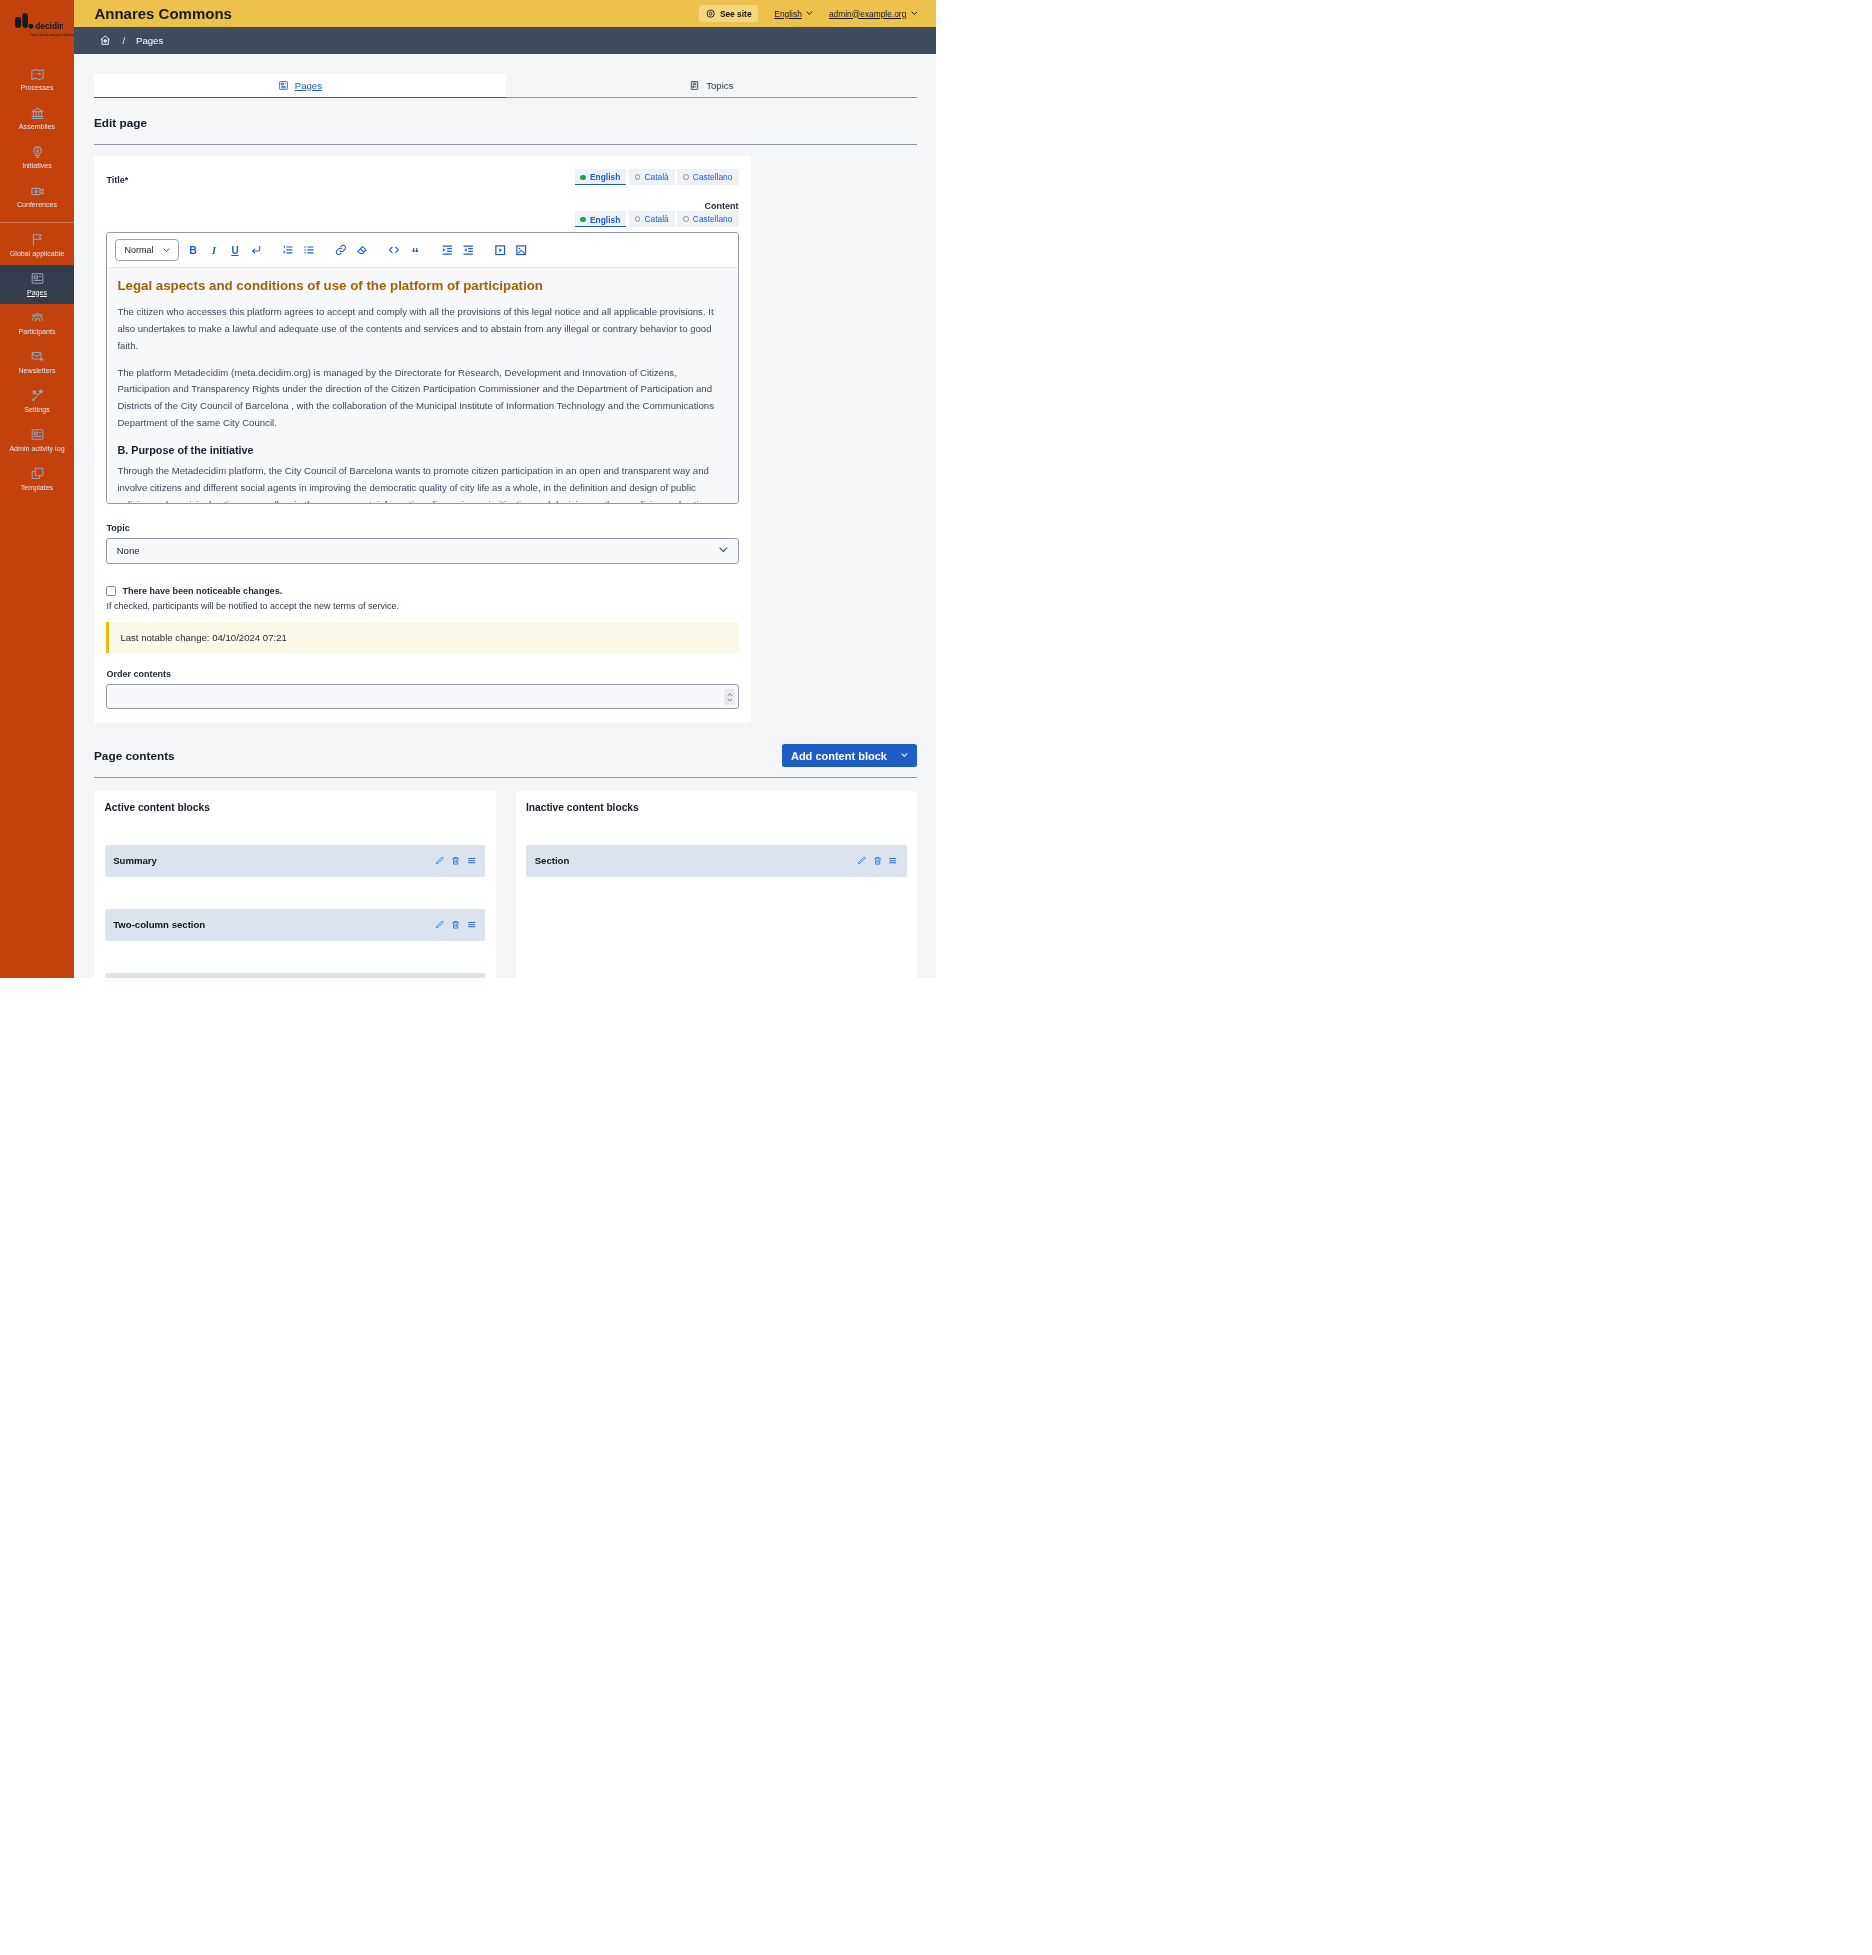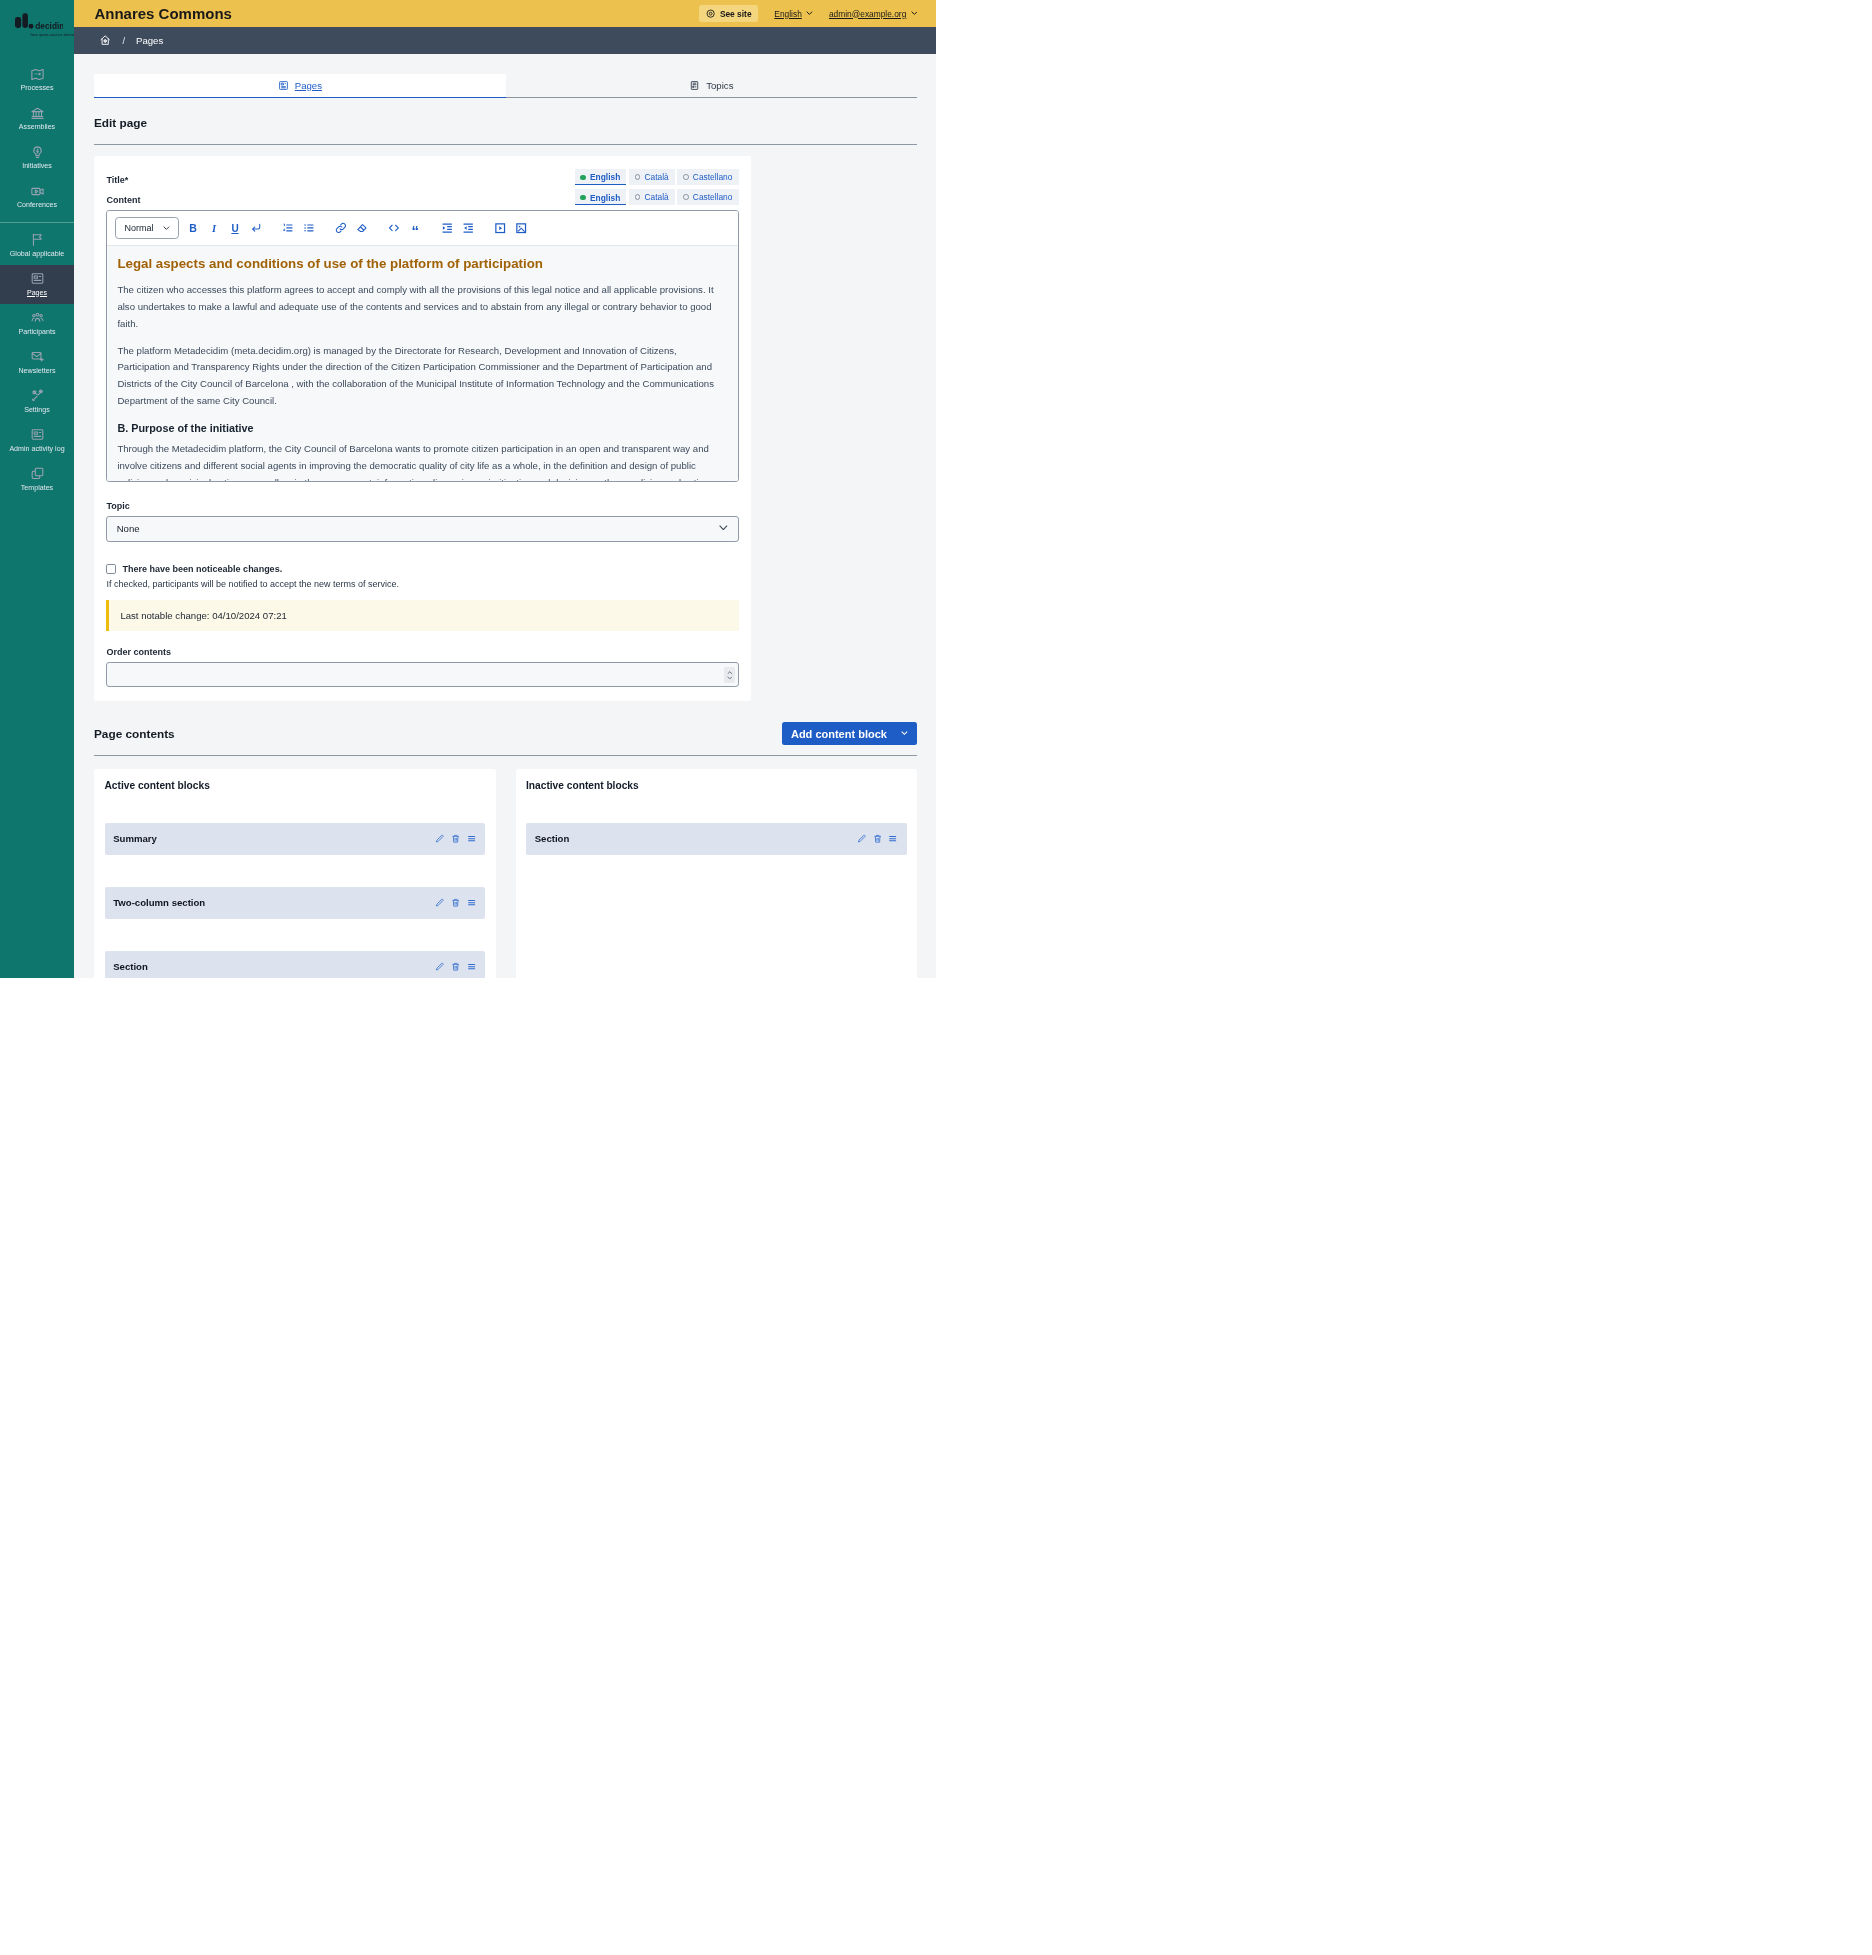--- a/index.html
+++ b/index.html
@@ -1,21 +1,21 @@
 <!DOCTYPE html>
 <html style="font-size:10px"><head>
 <meta charset="utf-8">
 <style>
   * { box-sizing: border-box; margin: 0; padding: 0; }
   html,body { margin:0; }
   body { font-family: "Liberation Sans", sans-serif; width:936px; height:978px; }
   .app { display:flex; width:936px; height:978px; overflow:hidden; background:#f4f5f7; }
 
   
-  .sidebar { width:74px; flex:none; background:#0f766e; display:flex; flex-direction:column; }
+  .sidebar { width:74px; flex:none; background:#c2410c; display:flex; flex-direction:column; }
   .logo { height:54px; padding:12.4px 0 0 15px; }
   .logo-tagline { font-size:4px; color:#141a21; margin:-1.2px 0 0 15.5px; white-space:nowrap; letter-spacing:0.1px; }
   .nav-group { display:flex; flex-direction:column; }
   .g1 { padding-top:6.2px; }
   .nav-divider { border-top:0.6px solid rgba(255,255,255,.28); margin:6.2px 0 2.5px; }
   .nav-item { height:39px; display:flex; flex-direction:column; align-items:center; justify-content:center; gap:3.1px; color:#e2e8ef; text-decoration:none; cursor:pointer; }
   .nav-item.active { background:#323e4d; color:#fff; }
   .nav-item.active .nav-label { text-decoration:underline; }
   .nav-icon { color:#97a3b2; height:15px; display:flex; align-items:center; }
   .nav-label { font-size:7.1px; line-height:1.1; text-align:center; }
@@ -44,21 +44,21 @@
   
   .form-card { width:657px; background:#fff; border-radius:2.5px; margin-top:11.8px; padding:12.4px 12.4px 13.6px; }
   .label-row { display:flex; justify-content:space-between; align-items:flex-end; }
   .field-label { font-size:9px; font-weight:700; color:#1c2633; }
   .lang-tabs { display:flex; gap:2.5px; }
   .lang-tab { display:flex; align-items:center; gap:4.3px; background:#eef1f6; padding:3.1px 6.2px 3.1px 5.6px; font-size:8.4px; color:#1f5dc6; cursor:pointer; }
   .lang-tab.active { font-weight:700; border-bottom:1.9px solid #1f5dc6; padding-bottom:1.2px; }
   .dot-green { width:5.6px; height:5.6px; border-radius:50%; background:#23a25b; flex:none; }
   .dot-hollow { width:5.6px; height:5.6px; border-radius:50%; border:0.9px solid #8a93a0; flex:none; }
   .text-input { display:block; margin-top:5px; width:100%; height:25px; background:#f7f8fa; border:0.9px solid #909aa7; border-radius:3.1px; font-size:9.6px; color:#1b2430; padding:0 9.3px; font-family:"Liberation Sans",sans-serif; outline:none; }
-  .mt26 { margin-top:4px; }
+  .mt26 { margin-top:16px;flex-direction:column; }
 
   .editor { margin-top:5px; border:0.9px solid #909aa7; border-radius:3.1px; overflow:hidden; }
   .editor-toolbar { height:35px; background:#fff; display:flex; align-items:center; padding:0 8px; gap:8px; border-bottom:0.6px solid #e3e7ec; }
   .style-select { display:flex; align-items:center; gap:9.3px; border:0.9px solid #98a1ad; border-radius:3.7px; padding:5px 8px; font-size:9px; color:#15202c; background:#fff; cursor:pointer; }
   .tb-icon { color:#1f5dc6; width:13px; height:13px; display:flex; align-items:center; justify-content:center; cursor:pointer; flex:none; }
   .tb-b { font-weight:800; font-size:10.5px; }
   .tb-i { font-family:"Liberation Serif",serif; font-style:italic; font-size:10.5px; font-weight:600; }
   .tb-u { font-size:10px; font-weight:600; text-decoration:underline; }
   .tb-q { font-size:15px; font-weight:800; line-height:6.2px; padding-top:6.2px; }
   .tb-gap { width:3.1px; flex:none; }

